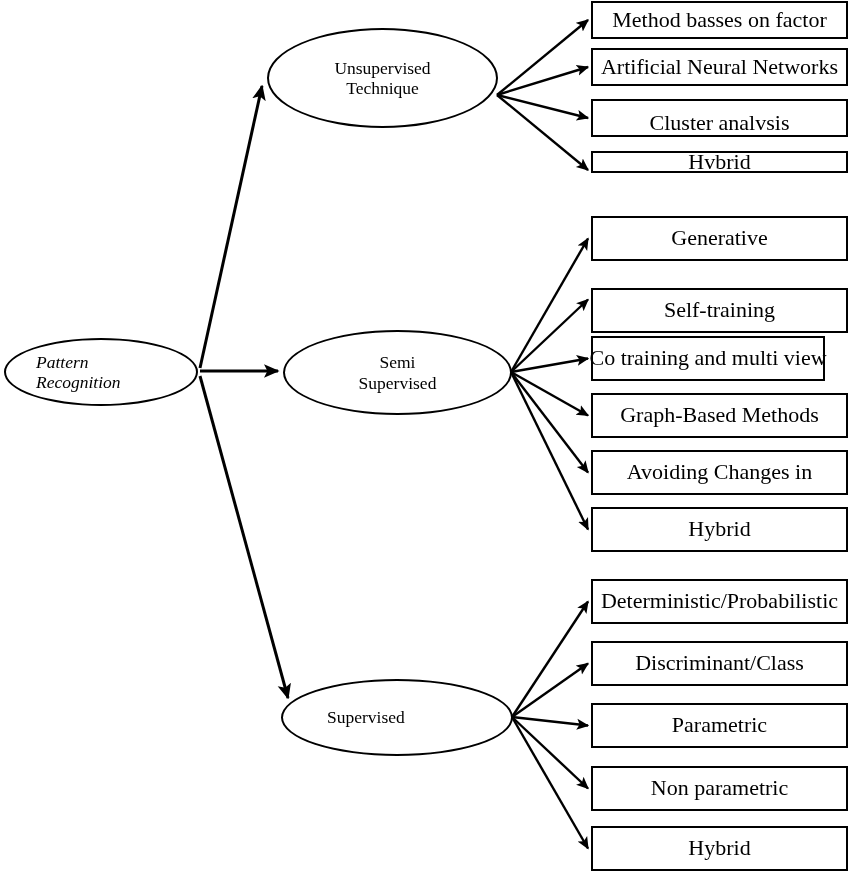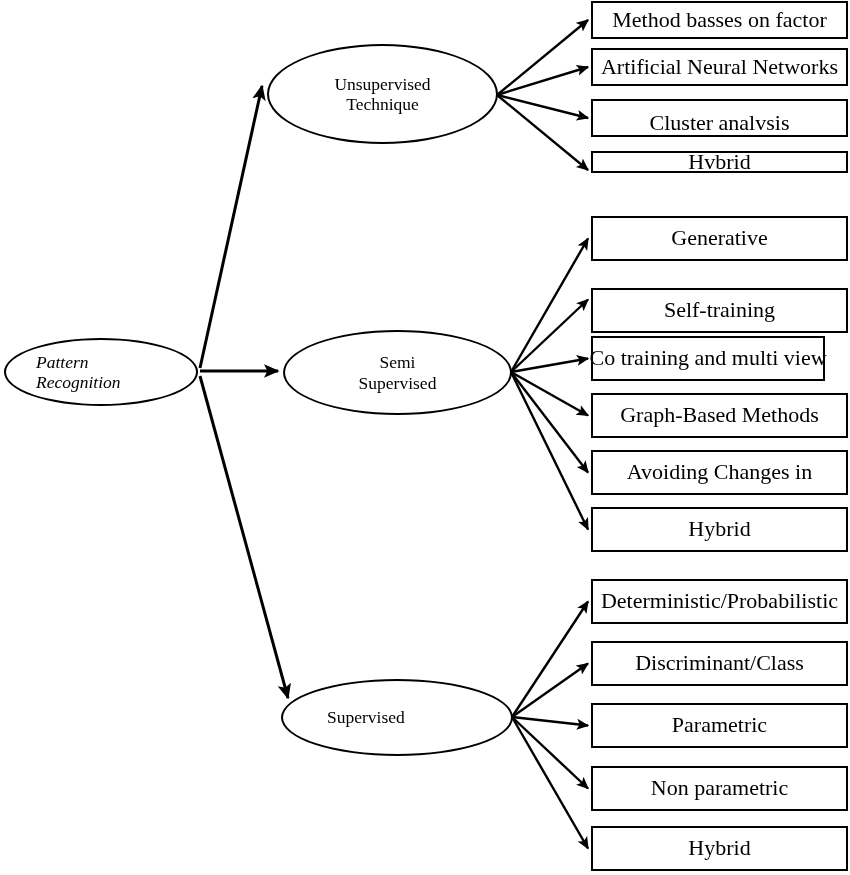--- a/index.html
+++ b/index.html
@@ -92,21 +92,21 @@
         <line x1="512" y1="717" x2="588" y2="788.5" stroke="#000000" stroke-width="2.4" marker-end="url(#arrowhead)"></line>
         <line x1="512" y1="717" x2="588" y2="848.5" stroke="#000000" stroke-width="2.4" marker-end="url(#arrowhead)"></line>
       </g>
   </svg>
 
   <div id="nodes-layer">
       <div class="node-ellipse align-left" style="left: 4px; top: 338px; width: 194px; height: 68px; padding-left: 30px; font-style: italic;">
         <span class="ell-label">Pattern
 Recognition</span>
       </div>
-      <div class="node-ellipse" style="left: 267px; top: 44px; width: 231px; height: 100px;">
+      <div class="node-ellipse" style="left: 267px; top: 28px; width: 231px; height: 100px;">
         <span class="ell-label">Unsupervised
 Technique</span>
       </div>
       <div class="leaf-box" style="left: 591px; top: 1px; width: 257px; height: 38px;">
         <span>Method basses on factor</span>
       </div>
       <div class="leaf-box" style="left: 591px; top: 48px; width: 257px; height: 38px;">
         <span>Artificial Neural Networks</span>
       </div>
       <div class="leaf-box" style="left: 591px; top: 99px; width: 257px; height: 38px; align-items: flex-end;">

